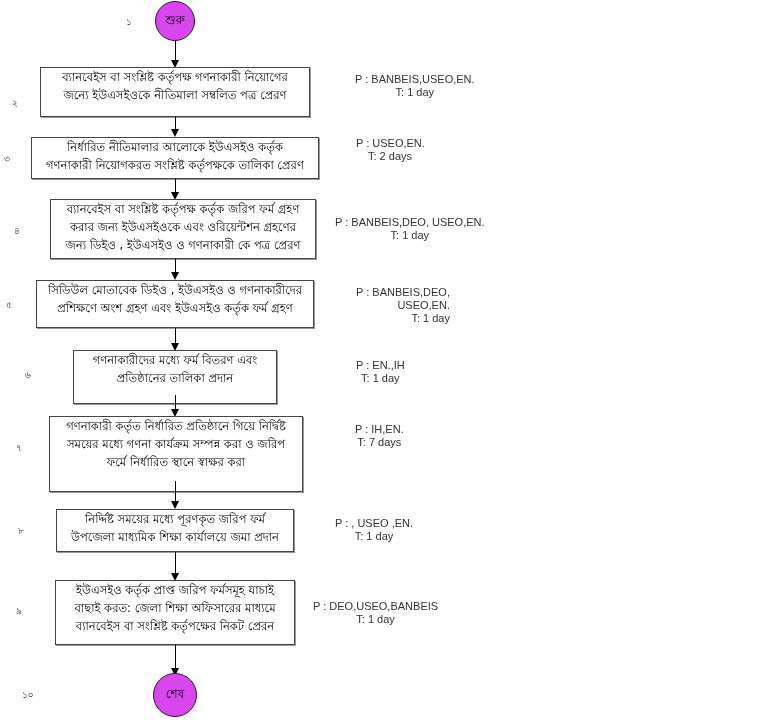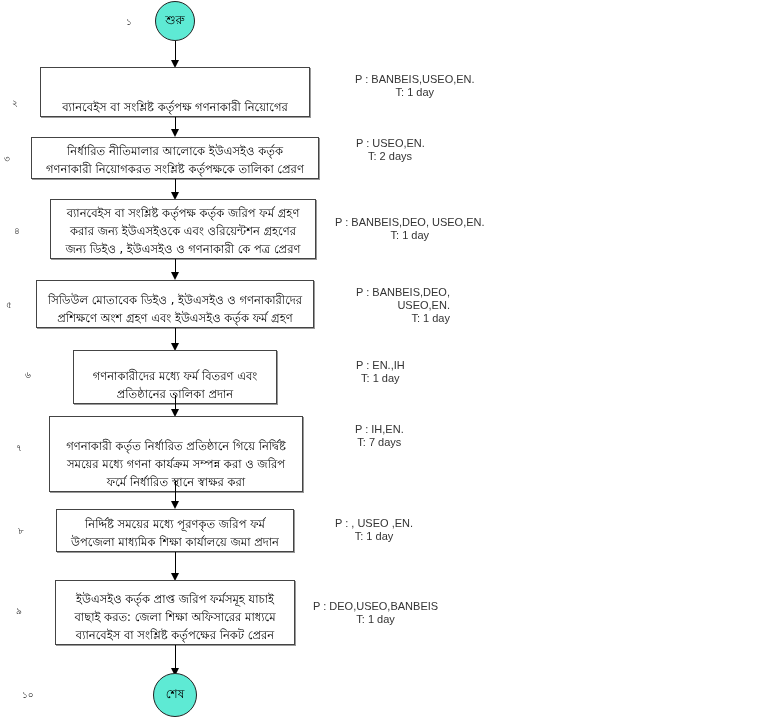--- a/index.html
+++ b/index.html
@@ -1,25 +1,25 @@
 <!DOCTYPE html>
 <html><head>
   <meta charset="utf-8">
   <style>
     html, body { margin: 0; padding: 0; background: #ffffff; }
     body { width: 768px; height: 720px; position: relative; overflow: hidden;
            font-family: "DejaVu Sans", sans-serif; color: #000; }
     .num { position: absolute; font-size: 9px; color: #222; }
     .box { position: absolute; border: 1px solid #444; background: #fff;
            box-shadow: 1px 1px 0 #999; box-sizing: border-box;
-           display: flex; align-items: flex-end; justify-content: center;
+           display: flex; align-items: flex-start; justify-content: center;
            text-align: center; font-size: 11.5px; line-height: 18px; padding: 0 4px; }
     .circle { position: absolute; width: 40px; height: 40px; border: 1px solid #222;
               border-radius: 50%; box-sizing: border-box; display: flex;
-              align-items: center; justify-content: center; font-size: 12px; background:#5eead4; }
+              align-items: center; justify-content: center; font-size: 12px; background:#d946ef; }
     .note { position: absolute; font-family: "Liberation Sans", sans-serif; font-size: 11px;
             color: #333; text-align: center; line-height: 13px; white-space: nowrap; }
     .vline { position: absolute; width: 1px; background: #000; }
     .arrow { position: absolute; width: 0; height: 0; border-left: 4px solid transparent;
              border-right: 4px solid transparent; border-top: 8px solid #000; }
     .line-text { display: block; }
   </style>
 </head>
 <body>
 
@@ -28,20 +28,21 @@
   <span>শুরু</span>
 </div>
 
 <div class="vline" style="left:175px;top:41px;height:20px;"></div>
 <div class="arrow" style="left:171px;top:60px;"></div>
 
 <div class="num" style="left:12px;top:96px;">২</div>
 <div class="box" style="left:40px;top:67px;width:270px;height:50px;">
   <div>
     <span class="line-text">ব্যানবেইস বা সংশ্লিষ্ট কর্তৃপক্ষ  গণনাকারী নিয়োগের</span>
+    <span class="line-text">জন্যে ইউএসইওকে নীতিমালা সম্বলিত পত্র প্রেরণ</span>
   </div>
 </div>
 <div class="note" style="left:355px;top:73px;">
   <span class="line-text">P : BANBEIS,USEO,EN.</span>
   <span class="line-text">T: 1 day</span>
 </div>
 <div class="vline" style="left:175px;top:117px;height:14px;"></div>
 <div class="arrow" style="left:171px;top:129px;"></div>
 
 <div class="num" style="left:4px;top:152px;">৩</div>

